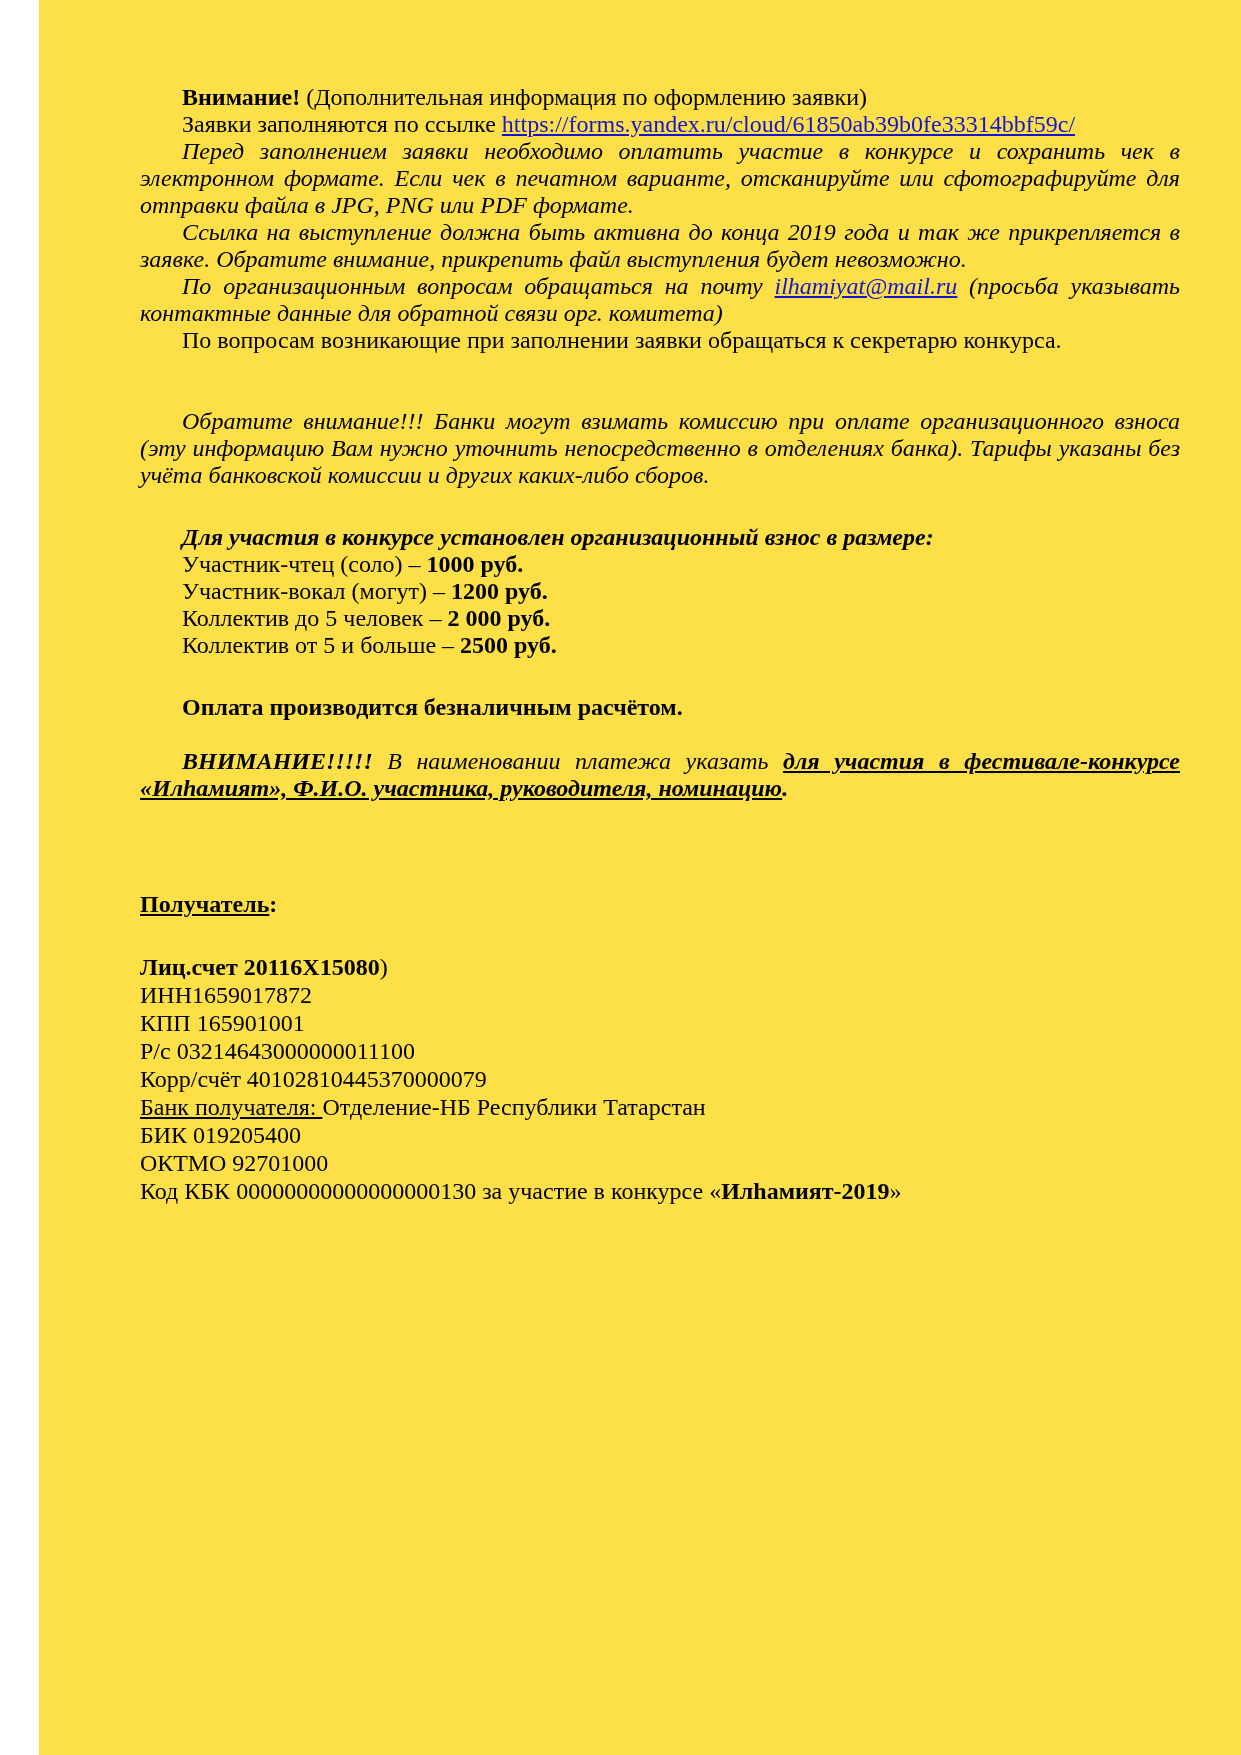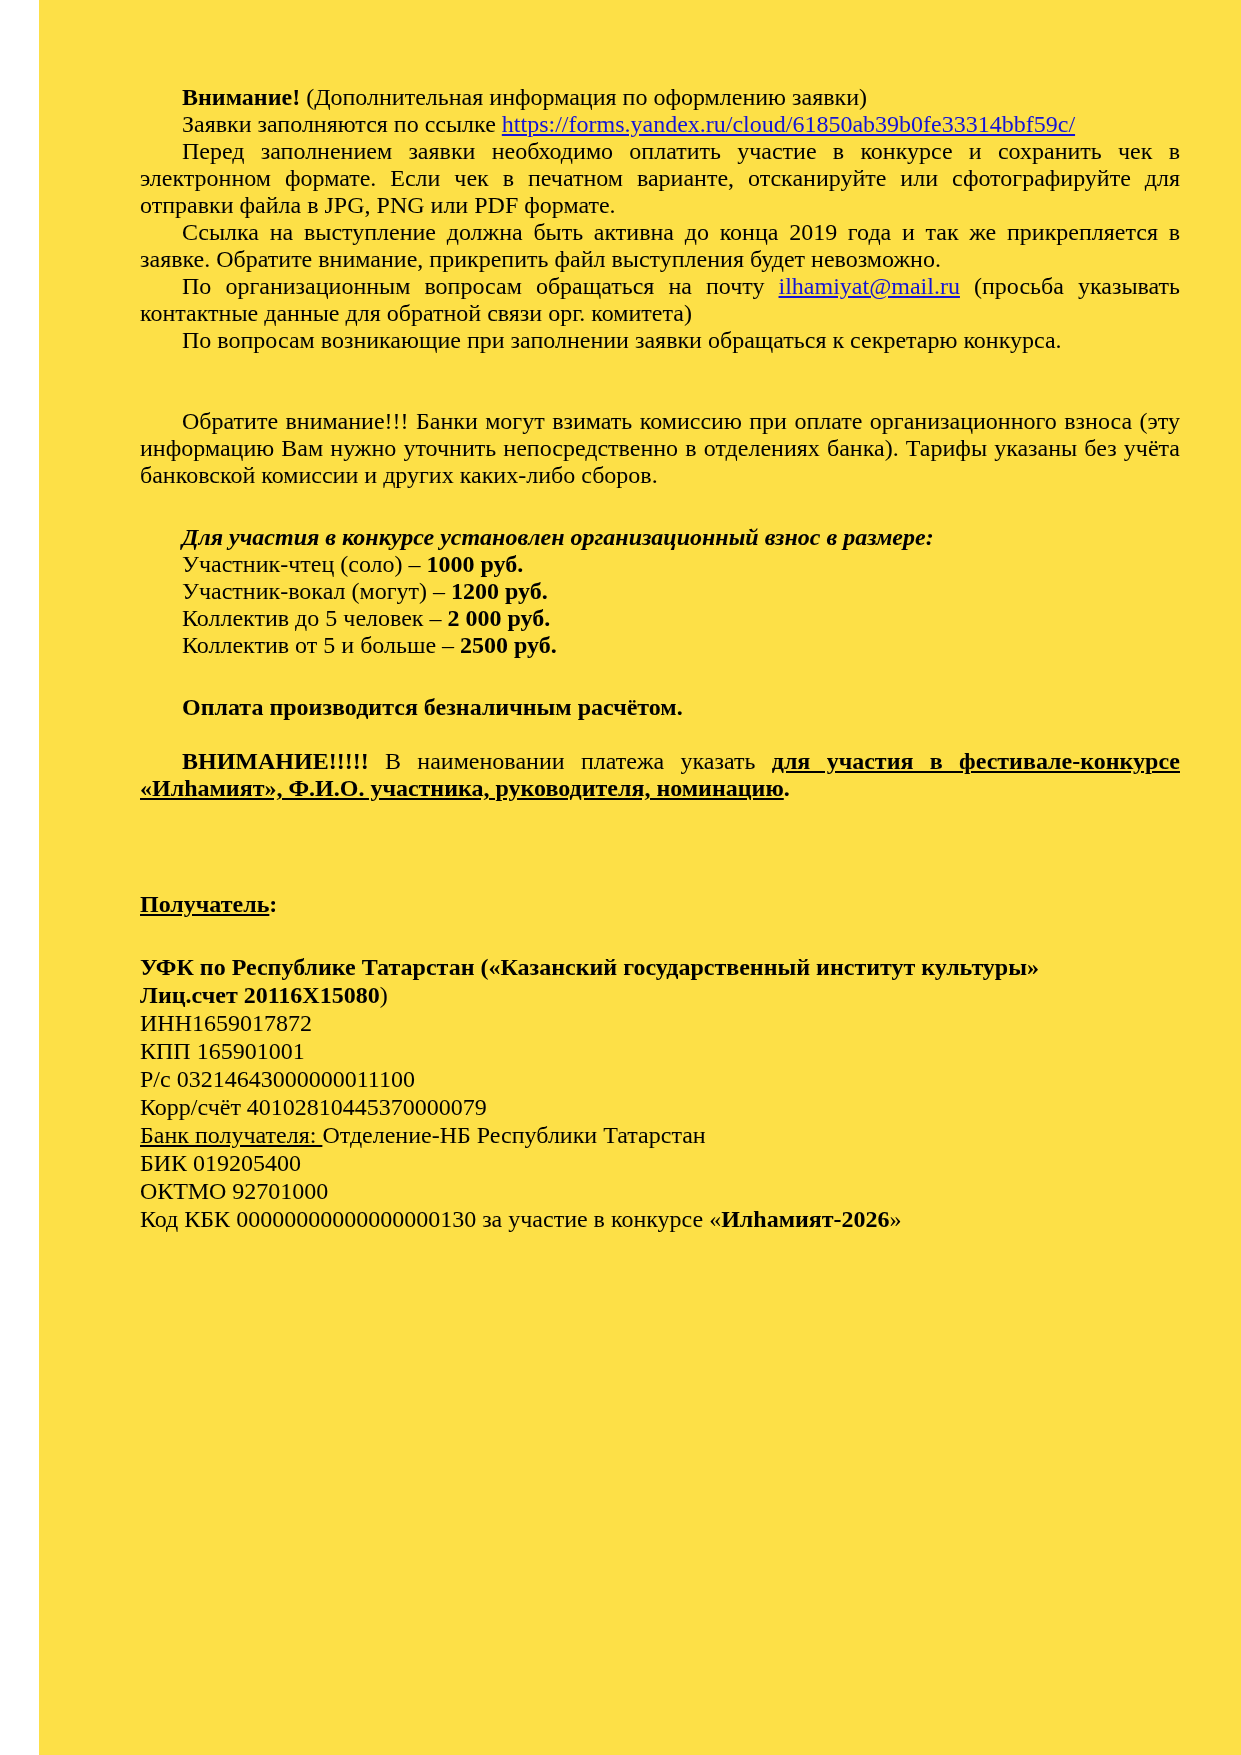--- a/index.html
+++ b/index.html
@@ -15,21 +15,21 @@
     padding: 84px 100px 0 101px;
     background: #fde047;
     color: #000000;
     font-family: "Liberation Serif", "DejaVu Serif", serif;
     font-size: 24px;
     line-height: 27px;
     margin-left: 39px;
   }
   p { margin: 0; padding: 0; }
   .indent { text-indent: 42px; }
-  .just { text-align: justify; }
+  .just { text-align: justify; font-style: italic; }
   .spacer { height: 27px; }
   .spacer-half { height: 8px; }
   .b { font-weight: bold; }
   .bi { font-weight: bold; font-style: italic; }
   .u { text-decoration: underline; }
   .bu { font-weight: bold; text-decoration: underline; }
   a.doclink {
     color: var(--link-color, #1414d6);
     text-decoration: underline;
     cursor: pointer;
@@ -87,25 +87,24 @@
 
   <div class="spacer"></div>
   <div class="spacer-half"></div>
 
   <p><span class="bu">Получатель</span><span class="b">:</span></p>
 
   <div class="spacer"></div>
   <div class="spacer-half"></div>
 
   <div class="req">
-    <p class="b">УФК по Республике Татарстан («Казанский государственный институт культуры»</p>
     <p><span class="b">Лиц.счет 20116Х15080</span><span>)</span></p>
     <p>ИНН1659017872</p>
     <p>КПП 165901001</p>
     <p>Р/с 03214643000000011100</p>
     <p>Корр/счёт 40102810445370000079</p>
     <p><span class="u">Банк получателя: </span><span>Отделение-НБ Республики Татарстан</span></p>
     <p>БИК 019205400</p>
     <p>ОКТМО 92701000</p>
-    <p><span>Код КБК 00000000000000000130 за участие в конкурсе «</span><span class="b">Илhамият-2026</span><span>»</span></p>
+    <p><span>Код КБК 00000000000000000130 за участие в конкурсе «</span><span class="b">Илhамият-2019</span><span>»</span></p>
   </div>
 
 </div>
 
 </body></html>

